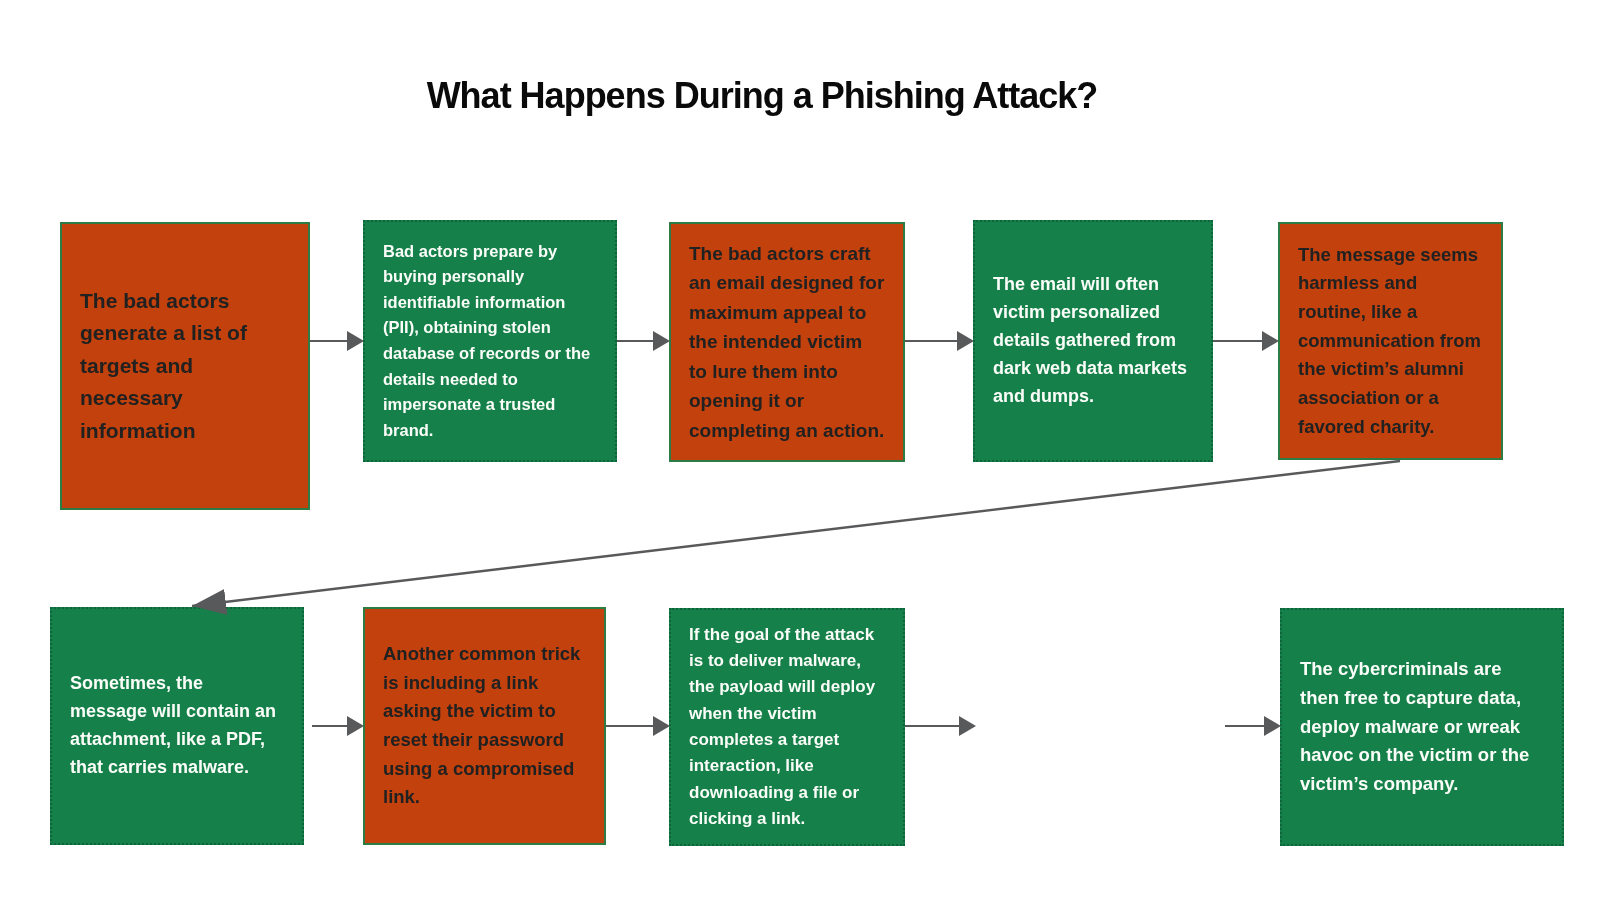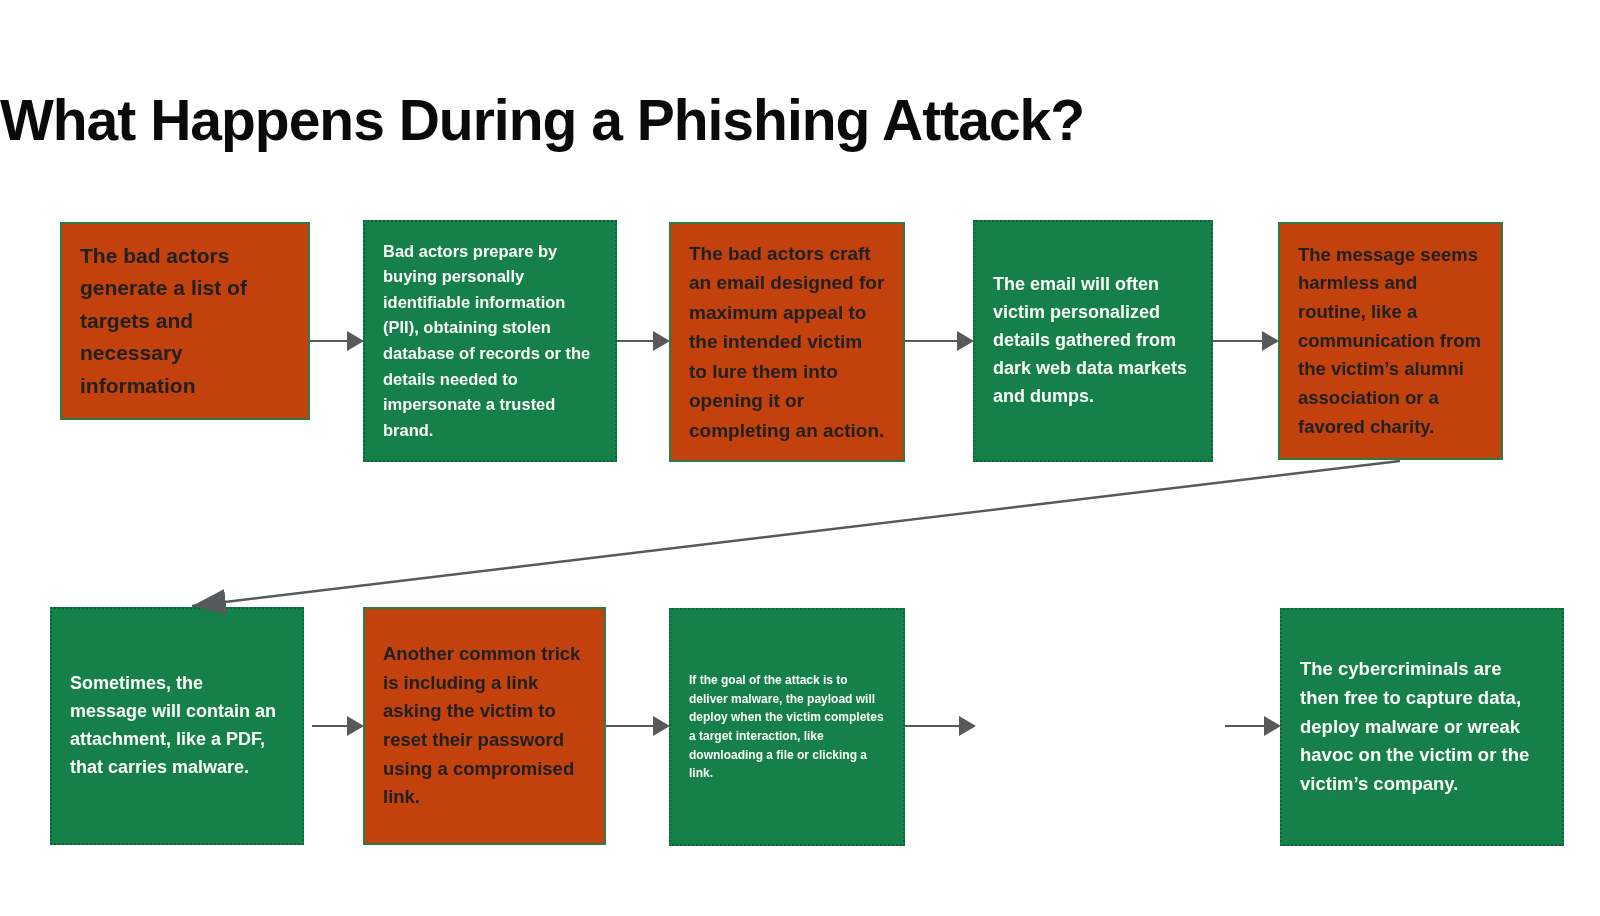--- a/index.html
+++ b/index.html
@@ -6,22 +6,22 @@
   .canvas{
     position:relative;
     width:1600px;height:916px;
     background:#ffffff;
     font-family:"Liberation Sans","DejaVu Sans",sans-serif;
     overflow:hidden;
   }
   .title{
     position:absolute;
     left:0;top:54px;width:1524px;
-    text-align:left;
-    font-size:57px;
+    text-align:center;
+    font-size:36px;
     font-weight:700;
     letter-spacing:-1px;
     color:#0a0a0a;
     line-height:1;
   }
   .step{
     position:absolute;
     box-sizing:border-box;
     display:flex;
     align-items:center;
@@ -32,28 +32,28 @@
   .light{
     background:#c2410c;
     border:2.5px solid #2c7c44;
     color:#212121;
   }
   .dark{
     background:#16804a;
     border:2.5px dotted #0b643a;
     color:#fbfdf9;
   }
-  .b1{left:60px;top:222px;width:250px;height:198px;font-size:21px;}
+  .b1{left:60px;top:222px;width:250px;height:288px;font-size:21px;}
   .b2{left:363px;top:220px;width:254px;height:242px;font-size:16.5px;}
   .b3{left:669px;top:222px;width:236px;height:240px;font-size:19px;}
   .b4{left:973px;top:220px;width:240px;height:242px;font-size:18px;}
   .b5{left:1278px;top:222px;width:225px;height:238px;font-size:18.5px;}
   .b6{left:50px;top:607px;width:254px;height:238px;font-size:18px;}
   .b7{left:363px;top:607px;width:243px;height:238px;font-size:18.5px;}
-  .b8{left:669px;top:608px;width:236px;height:238px;font-size:12px;}
+  .b8{left:669px;top:608px;width:236px;height:238px;font-size:17px;}
   .b9{left:975px;top:608px;width:250px;height:235px;font-size:18.5px;}
   .b10{left:1280px;top:608px;width:284px;height:238px;font-size:18.5px;}
 
   .arrow{position:absolute;height:20px;display:flex;align-items:center;}
   .arrow .shaft{flex:1;height:2.5px;background:#58595b;}
   .arrow .head{
     width:0;height:0;
     border-left:17px solid #58595b;
     border-top:10px solid transparent;
     border-bottom:10px solid transparent;

